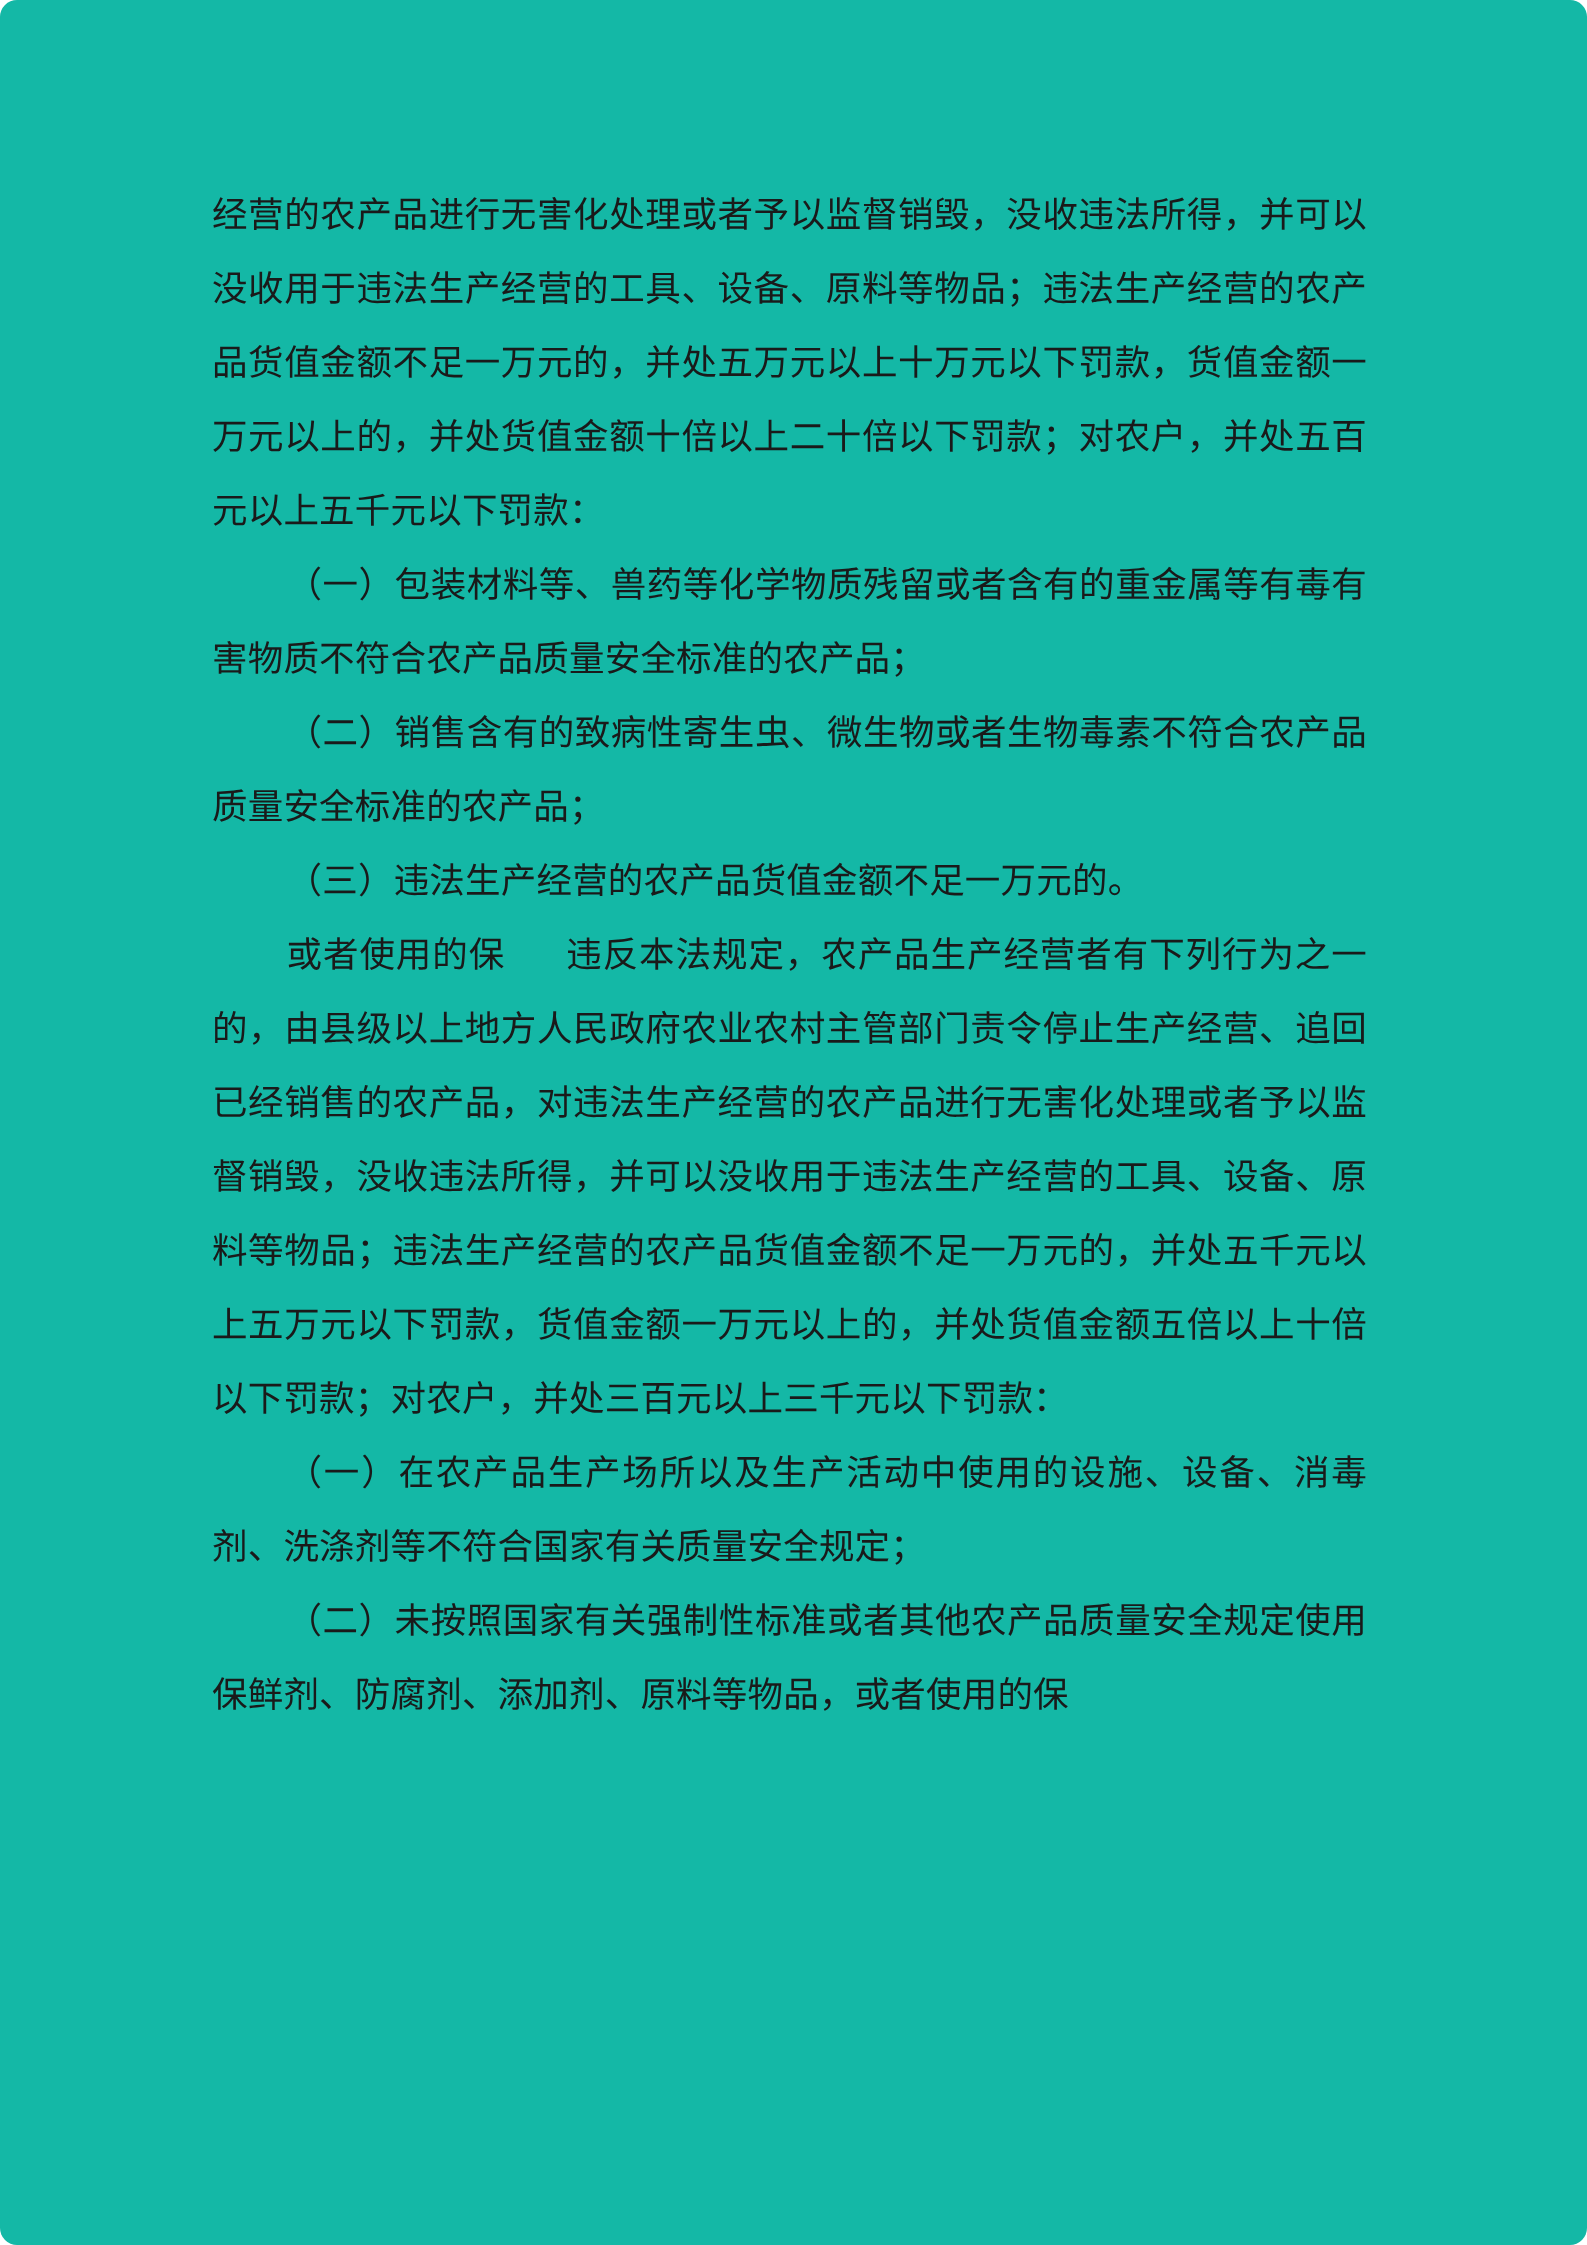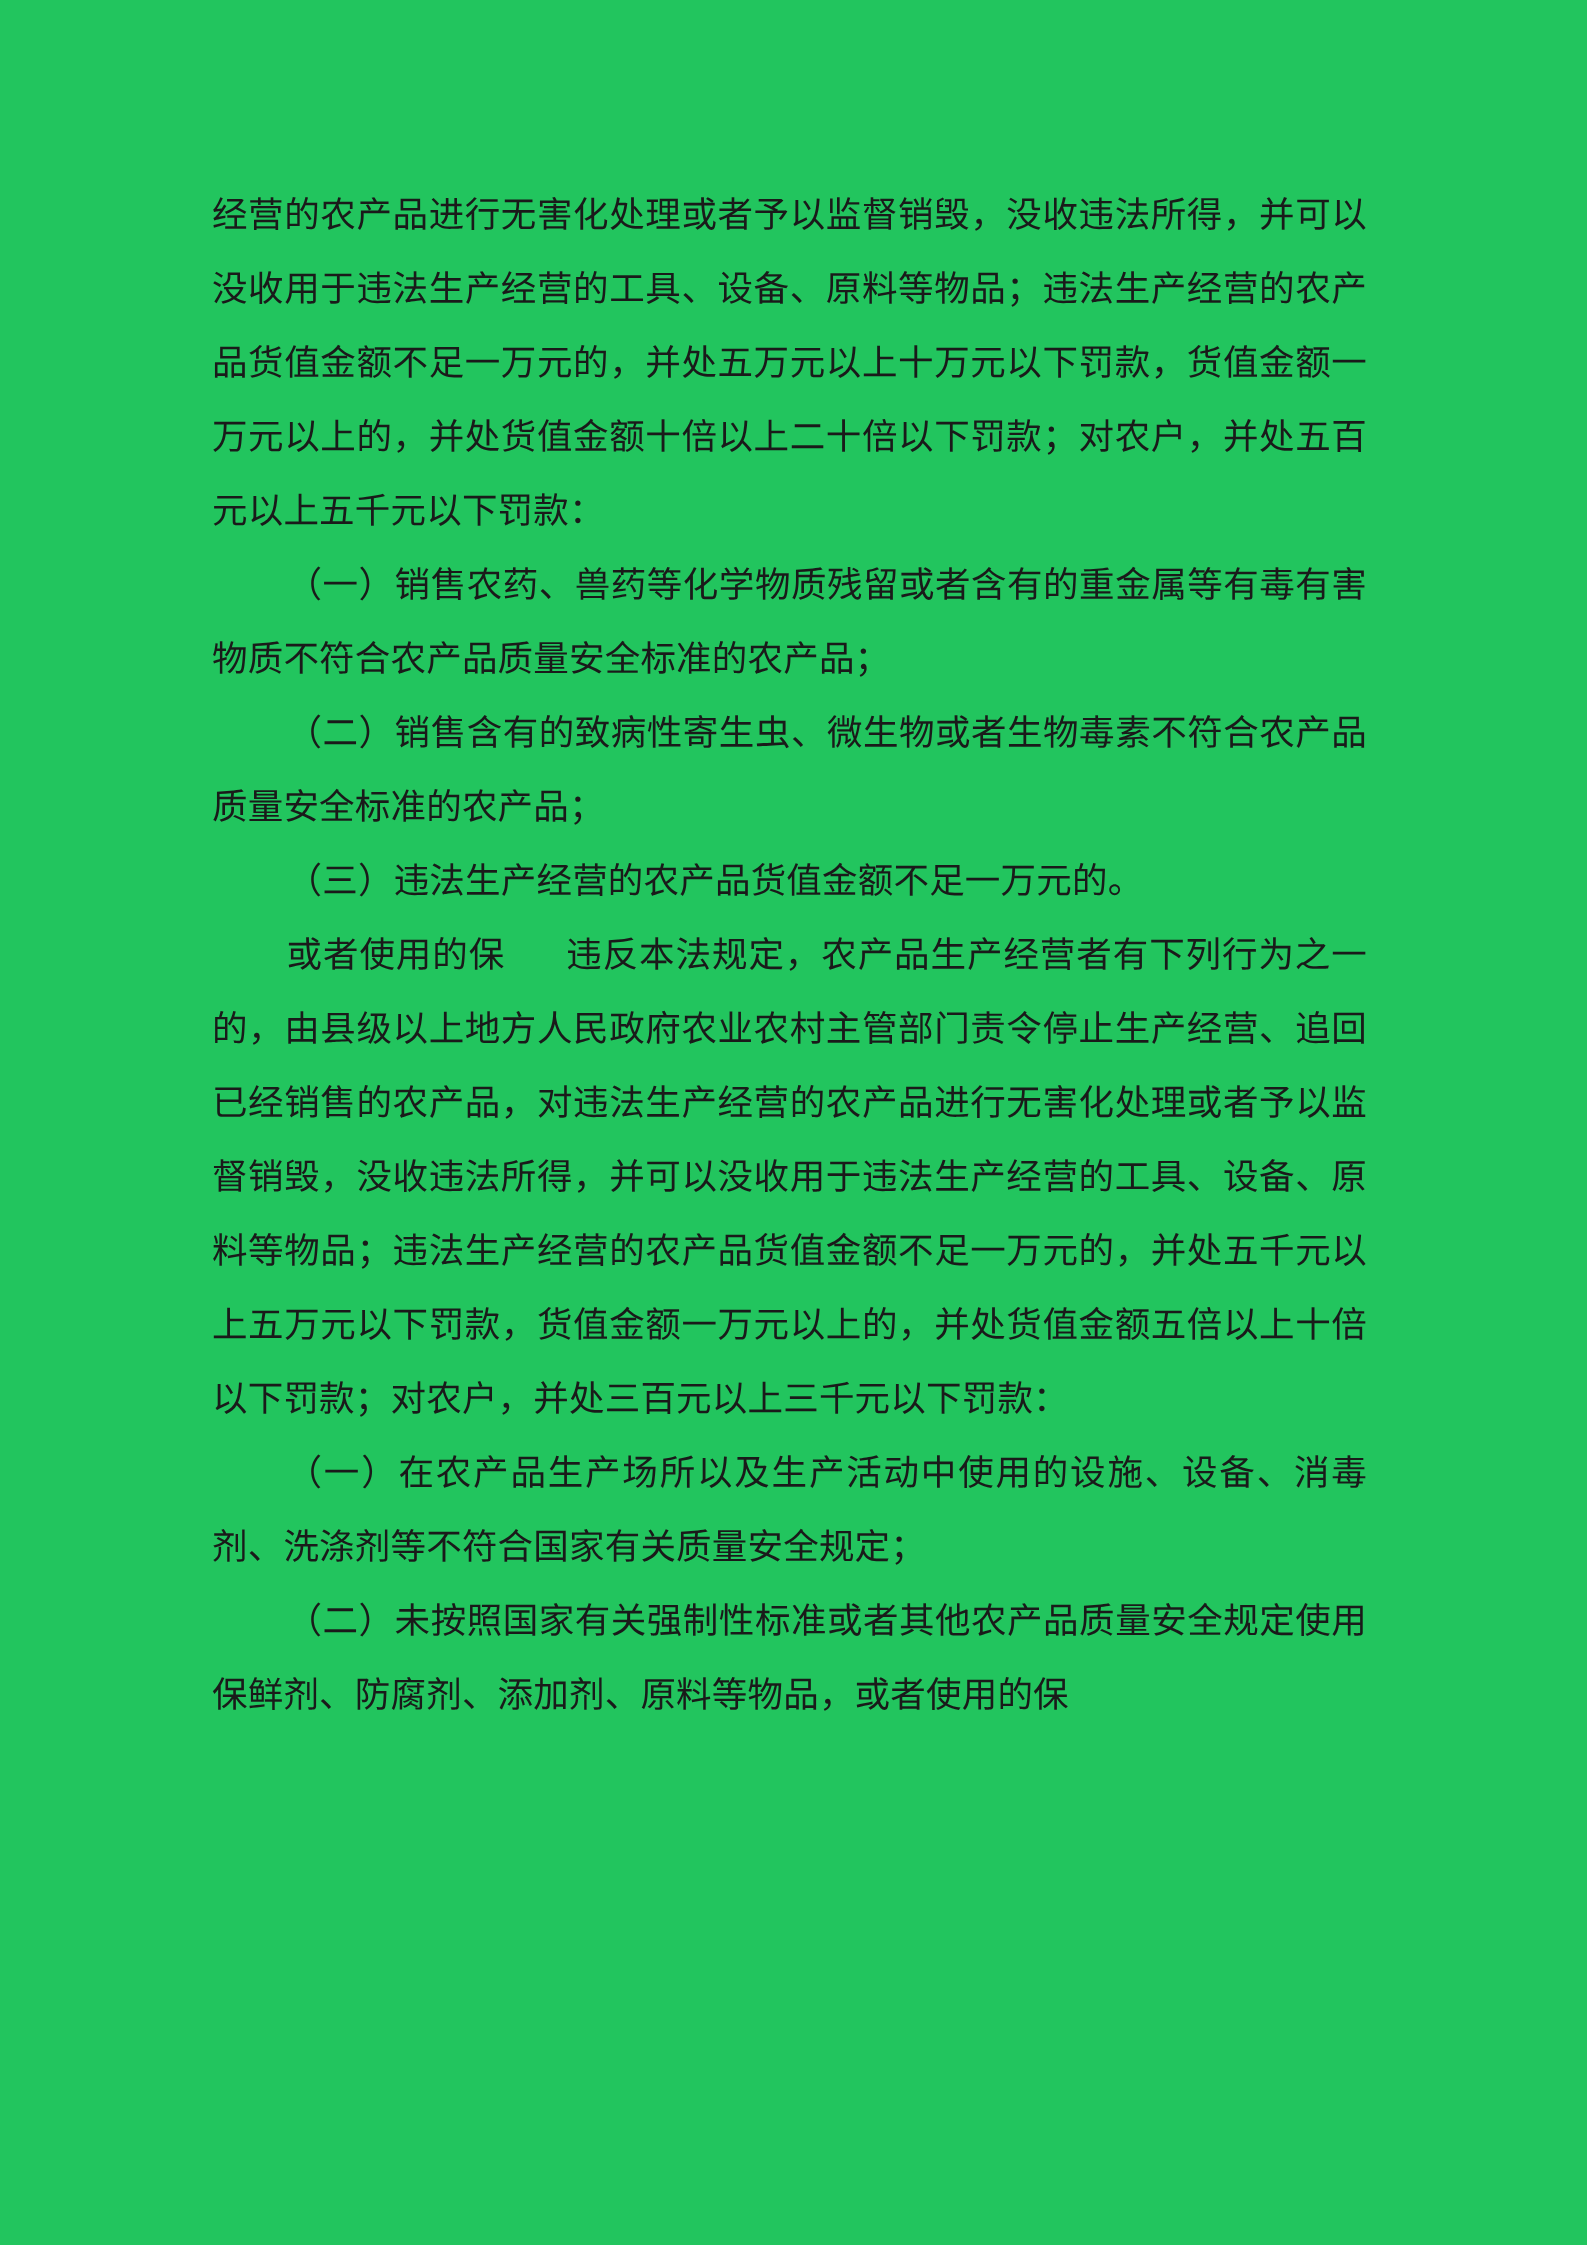--- a/index.html
+++ b/index.html
@@ -4,24 +4,25 @@
 <style>
   html, body {
     margin: 0;
     padding: 0;
     background: #ffffff;
   }
   .page {
     position: relative;
     width: 1587px;
     height: 2245px;
-    background: #22c55e;
+    background: #14b8a6;
     margin: 0 auto;
     box-sizing: border-box;
     overflow: hidden;
+    border-radius: 17px;
   }
   .content {
     position: absolute;
     left: 212px;
     top: 178px;
     width: 1155px;
   }
   p {
     margin: 0;
     font-family: "DejaVu Serif", "Liberation Serif", serif;
@@ -45,21 +46,21 @@
   }
 </style>
 </head>
 <body>
 
 <div class="page">
   <div class="content">
 
     <p class="body">经营的农产品进行无害化处理或者予以监督销毁，没收违法所得，并可以没收用于违法生产经营的工具、设备、原料等物品；违法生产经营的农产品货值金额不足一万元的，并处五万元以上十万元以下罚款，货值金额一万元以上的，并处货值金额十倍以上二十倍以下罚款；对农户，并处五百元以上五千元以下罚款：</p>
 
-    <p class="indent">（一）销售农药、兽药等化学物质残留或者含有的重金属等有毒有害物质不符合农产品质量安全标准的农产品；</p>
+    <p class="indent">（一）包装材料等、兽药等化学物质残留或者含有的重金属等有毒有害物质不符合农产品质量安全标准的农产品；</p>
 
     <p class="indent">（二）销售含有的致病性寄生虫、微生物或者生物毒素不符合农产品质量安全标准的农产品；</p>
 
     <p class="indent">（三）违法生产经营的农产品货值金额不足一万元的。</p>
 
     <p class="indent-article"><span>或者使用的保</span><span class="gap"></span><span>违反本法规定，农产品生产经营者有下列行为之一的，由县级以上地方人民政府农业农村主管部门责令停止生产经营、追回已经销售的农产品，对违法生产经营的农产品进行无害化处理或者予以监督销毁，没收违法所得，并可以没收用于违法生产经营的工具、设备、原料等物品；违法生产经营的农产品货值金额不足一万元的，并处五千元以上五万元以下罚款，货值金额一万元以上的，并处货值金额五倍以上十倍以下罚款；对农户，并处三百元以上三千元以下罚款：</span></p>
 
     <p class="indent">（一）在农产品生产场所以及生产活动中使用的设施、设备、消毒剂、洗涤剂等不符合国家有关质量安全规定；</p>
 
     <p class="indent">（二）未按照国家有关强制性标准或者其他农产品质量安全规定使用保鲜剂、防腐剂、添加剂、原料等物品，或者使用的保</p>

